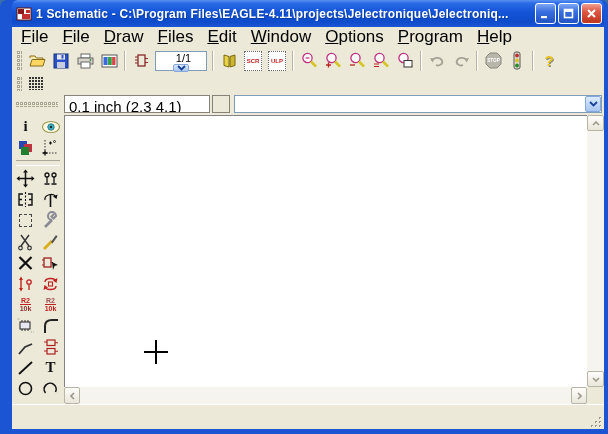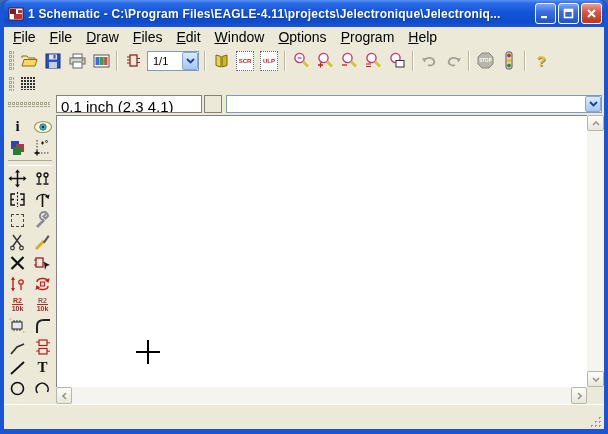--- a/index.html
+++ b/index.html
@@ -1,55 +1,55 @@
 <!DOCTYPE html>
 <html><head>
 <meta charset="utf-8">
 <style>
   * { margin:0; padding:0; box-sizing:border-box; }
   html,body { width:608px; height:434px; overflow:hidden; background:#3a6ea5;
               font-family:"Liberation Sans","DejaVu Sans",sans-serif; }
 
   
   .window { width:608px; height:434px; display:flex; flex-direction:column;
-            background:#1b55d4; padding:0 4px 5px 4px;
+            background:#1b55d4; padding:0 4px 5px 12px;
             border-radius:7px 7px 0 0; }
   .titlebar { height:27px; flex:0 0 27px; display:flex; align-items:center; gap:4px;
               padding:0 2px 0 4px; border-radius:6px 6px 0 0;
               background:linear-gradient(180deg,#5a92f2 0%,#2a6ae6 12%,#1455d8 45%,#0e4ccb 80%,#1b55d4 100%); }
   .app-icon { width:16px; height:16px; flex:0 0 16px; }
   .title-text { color:#fff; font-size:12px; font-weight:bold; letter-spacing:.2px;
                 text-shadow:1px 1px 1px #0a3a9a; white-space:nowrap; overflow:hidden;
                 flex:1; }
   .winbtns { display:flex; gap:2px; }
   .winbtn { width:21px; height:21px; border-radius:3px; border:1px solid #fff;
             display:flex; align-items:center; justify-content:center;
             background:linear-gradient(180deg,#7da6f2 0%,#3b6fe0 40%,#2458c8 90%); }
   .winbtn svg { display:block; }
   .winbtn.close { background:linear-gradient(180deg,#f0a090 0%,#dd5742 40%,#c23a22 90%); }
 
   
   .menubar { height:20px; background:#ece9d8; display:flex; align-items:center;
              padding-left:2px; border-bottom:1px solid #ece9d8; }
-  .menu-item { display:inline-block; font-size:14px; color:#000; padding:3px 7px; }
+  .menu-item { display:inline-block; font-size:17px; color:#000; padding:3px 7px; }
   .menu-item::first-letter { text-decoration:underline; }
 
   
   .toolbar { height:27px; background:#ece9d8; display:flex; align-items:center;
              padding-left:2px; }
   .grip-v { width:5px; height:20px; margin:0 3px;
             background-image:radial-gradient(circle at 1.5px 1.5px,#fff 25%, #a8a590 26%, #a8a590 45%, transparent 50%);
             background-size:4px 4px; }
   .tb-sep { width:2px; height:20px; margin:0 3px; border-left:1px solid #b8b5a2;
             border-right:1px solid #fff; }
   .tb-btn { width:24px; height:24px; display:flex; align-items:center; justify-content:center; }
   .tb-btn svg { display:block; }
 
   .sheet-select { width:52px; height:20px; background:#fff; border:1px solid #7f9db9;
-                  display:flex; align-items:center; margin:0 2px; }
+                  display:flex; align-items:center; margin:0 2px;flex-direction:column; }
   .sheet-select .val { flex:1; font-size:11px; padding-left:5px; }
   .combo-arrow { width:16px; height:100%; display:flex; align-items:center; justify-content:center;
                  background:linear-gradient(180deg,#dcebfd 0%,#c0d8f8 50%,#a8c6ee 100%);
                  border:1px solid #86a7dc; border-radius:2px; }
 
   .doc-icon { width:18px; height:20px; background:#fff; border:1px dotted #6a6a6a;
               display:flex; align-items:center; justify-content:center; }
   .doc-label { font-size:6px; font-weight:bold; color:#c02020; letter-spacing:0; }
 
   .help-glyph { font-size:15px; font-weight:bold; color:#e8c420; text-shadow:1px 1px 0 #8a8a7a; }

